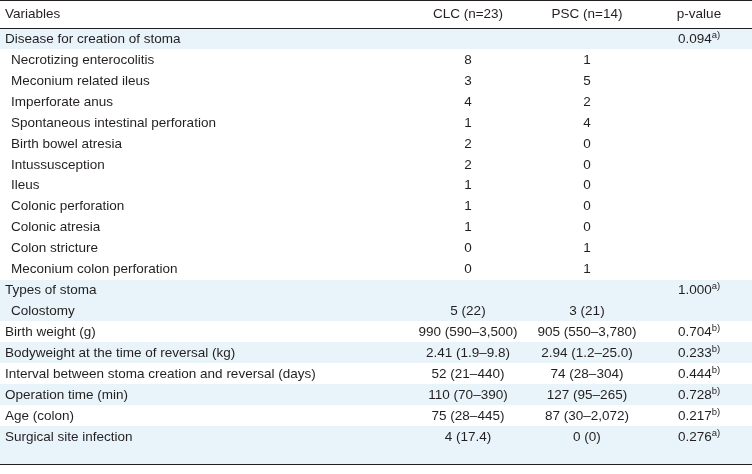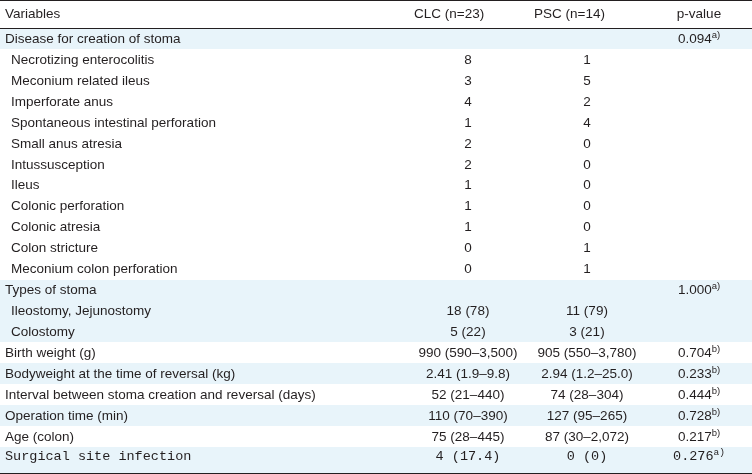--- a/index.html
+++ b/index.html
@@ -32,21 +32,21 @@
   thead th {
     font-weight: normal;
     padding: 5px 6px 6px 6px;
     border-top: 1.6px solid #231f20;
     border-bottom: 1.1px solid #231f20;
     background: #ffffff;
     vertical-align: bottom;
     line-height: 1.15;
   }
   thead th.h-var { text-align: left; padding-left: 5px; }
-  thead th.h-num { text-align: left; }
+  thead th.h-num { text-align: center; }
   thead th.h-pv  { text-align: center; }
 
   tbody td {
     padding: 2.5px 6px;
     line-height: 1.18;
     vertical-align: top;
   }
   tbody td.varcell { text-align: left; padding-left: 11px; }
   tbody td.num { text-align: center; }
   tbody td.pv { text-align: center; }
@@ -57,22 +57,21 @@
   tr.section-head td.varcell { padding-left: 5px; }
   td.indent { padding-left: 27px; }
 
   sup {
     font-size: 9.5px;
     vertical-align: super;
     line-height: 0;
   }
   .lastrow td {
     border-bottom: 1.6px solid #231f20;
-    padding-bottom: 8px;
-    font-family: Liberation Mono, monospace;
+    padding-bottom: 20px;
   }
   .nowrap { white-space: nowrap; }
 </style>
 </head>
 <body>
 
 <div class="table-wrap">
   <table class="data-table">
     <colgroup>
       <col class="c-var">
@@ -113,21 +112,21 @@
           <td class="num nowrap">2</td>
           <td class="pv nowrap"></td>
         </tr>
         <tr class="plain">
           <td class="varcell indent">Spontaneous intestinal perforation</td>
           <td class="num nowrap">1</td>
           <td class="num nowrap">4</td>
           <td class="pv nowrap"></td>
         </tr>
         <tr class="plain">
-          <td class="varcell indent">Small anus atresia</td>
+          <td class="varcell indent">Birth bowel atresia</td>
           <td class="num nowrap">2</td>
           <td class="num nowrap">0</td>
           <td class="pv nowrap"></td>
         </tr>
         <tr class="plain">
           <td class="varcell indent">Intussusception</td>
           <td class="num nowrap">2</td>
           <td class="num nowrap">0</td>
           <td class="pv nowrap"></td>
         </tr>
@@ -159,26 +158,20 @@
           <td class="varcell indent">Meconium colon perforation</td>
           <td class="num nowrap">0</td>
           <td class="num nowrap">1</td>
           <td class="pv nowrap"></td>
         </tr>
         <tr class="shade section-head">
           <td class="varcell">Types of stoma</td>
           <td class="num nowrap"></td>
           <td class="num nowrap"></td>
           <td class="pv nowrap">1.000<sup>a)</sup></td>
-        </tr>
-        <tr class="shade">
-          <td class="varcell indent">Ileostomy, Jejunostomy</td>
-          <td class="num nowrap">18 (78)</td>
-          <td class="num nowrap">11 (79)</td>
-          <td class="pv nowrap"></td>
         </tr>
         <tr class="shade">
           <td class="varcell indent">Colostomy</td>
           <td class="num nowrap">5 (22)</td>
           <td class="num nowrap">3 (21)</td>
           <td class="pv nowrap"></td>
         </tr>
         <tr class="plain section-head">
           <td class="varcell">Birth weight (g)</td>
           <td class="num nowrap">990 (590–3,500)</td>

